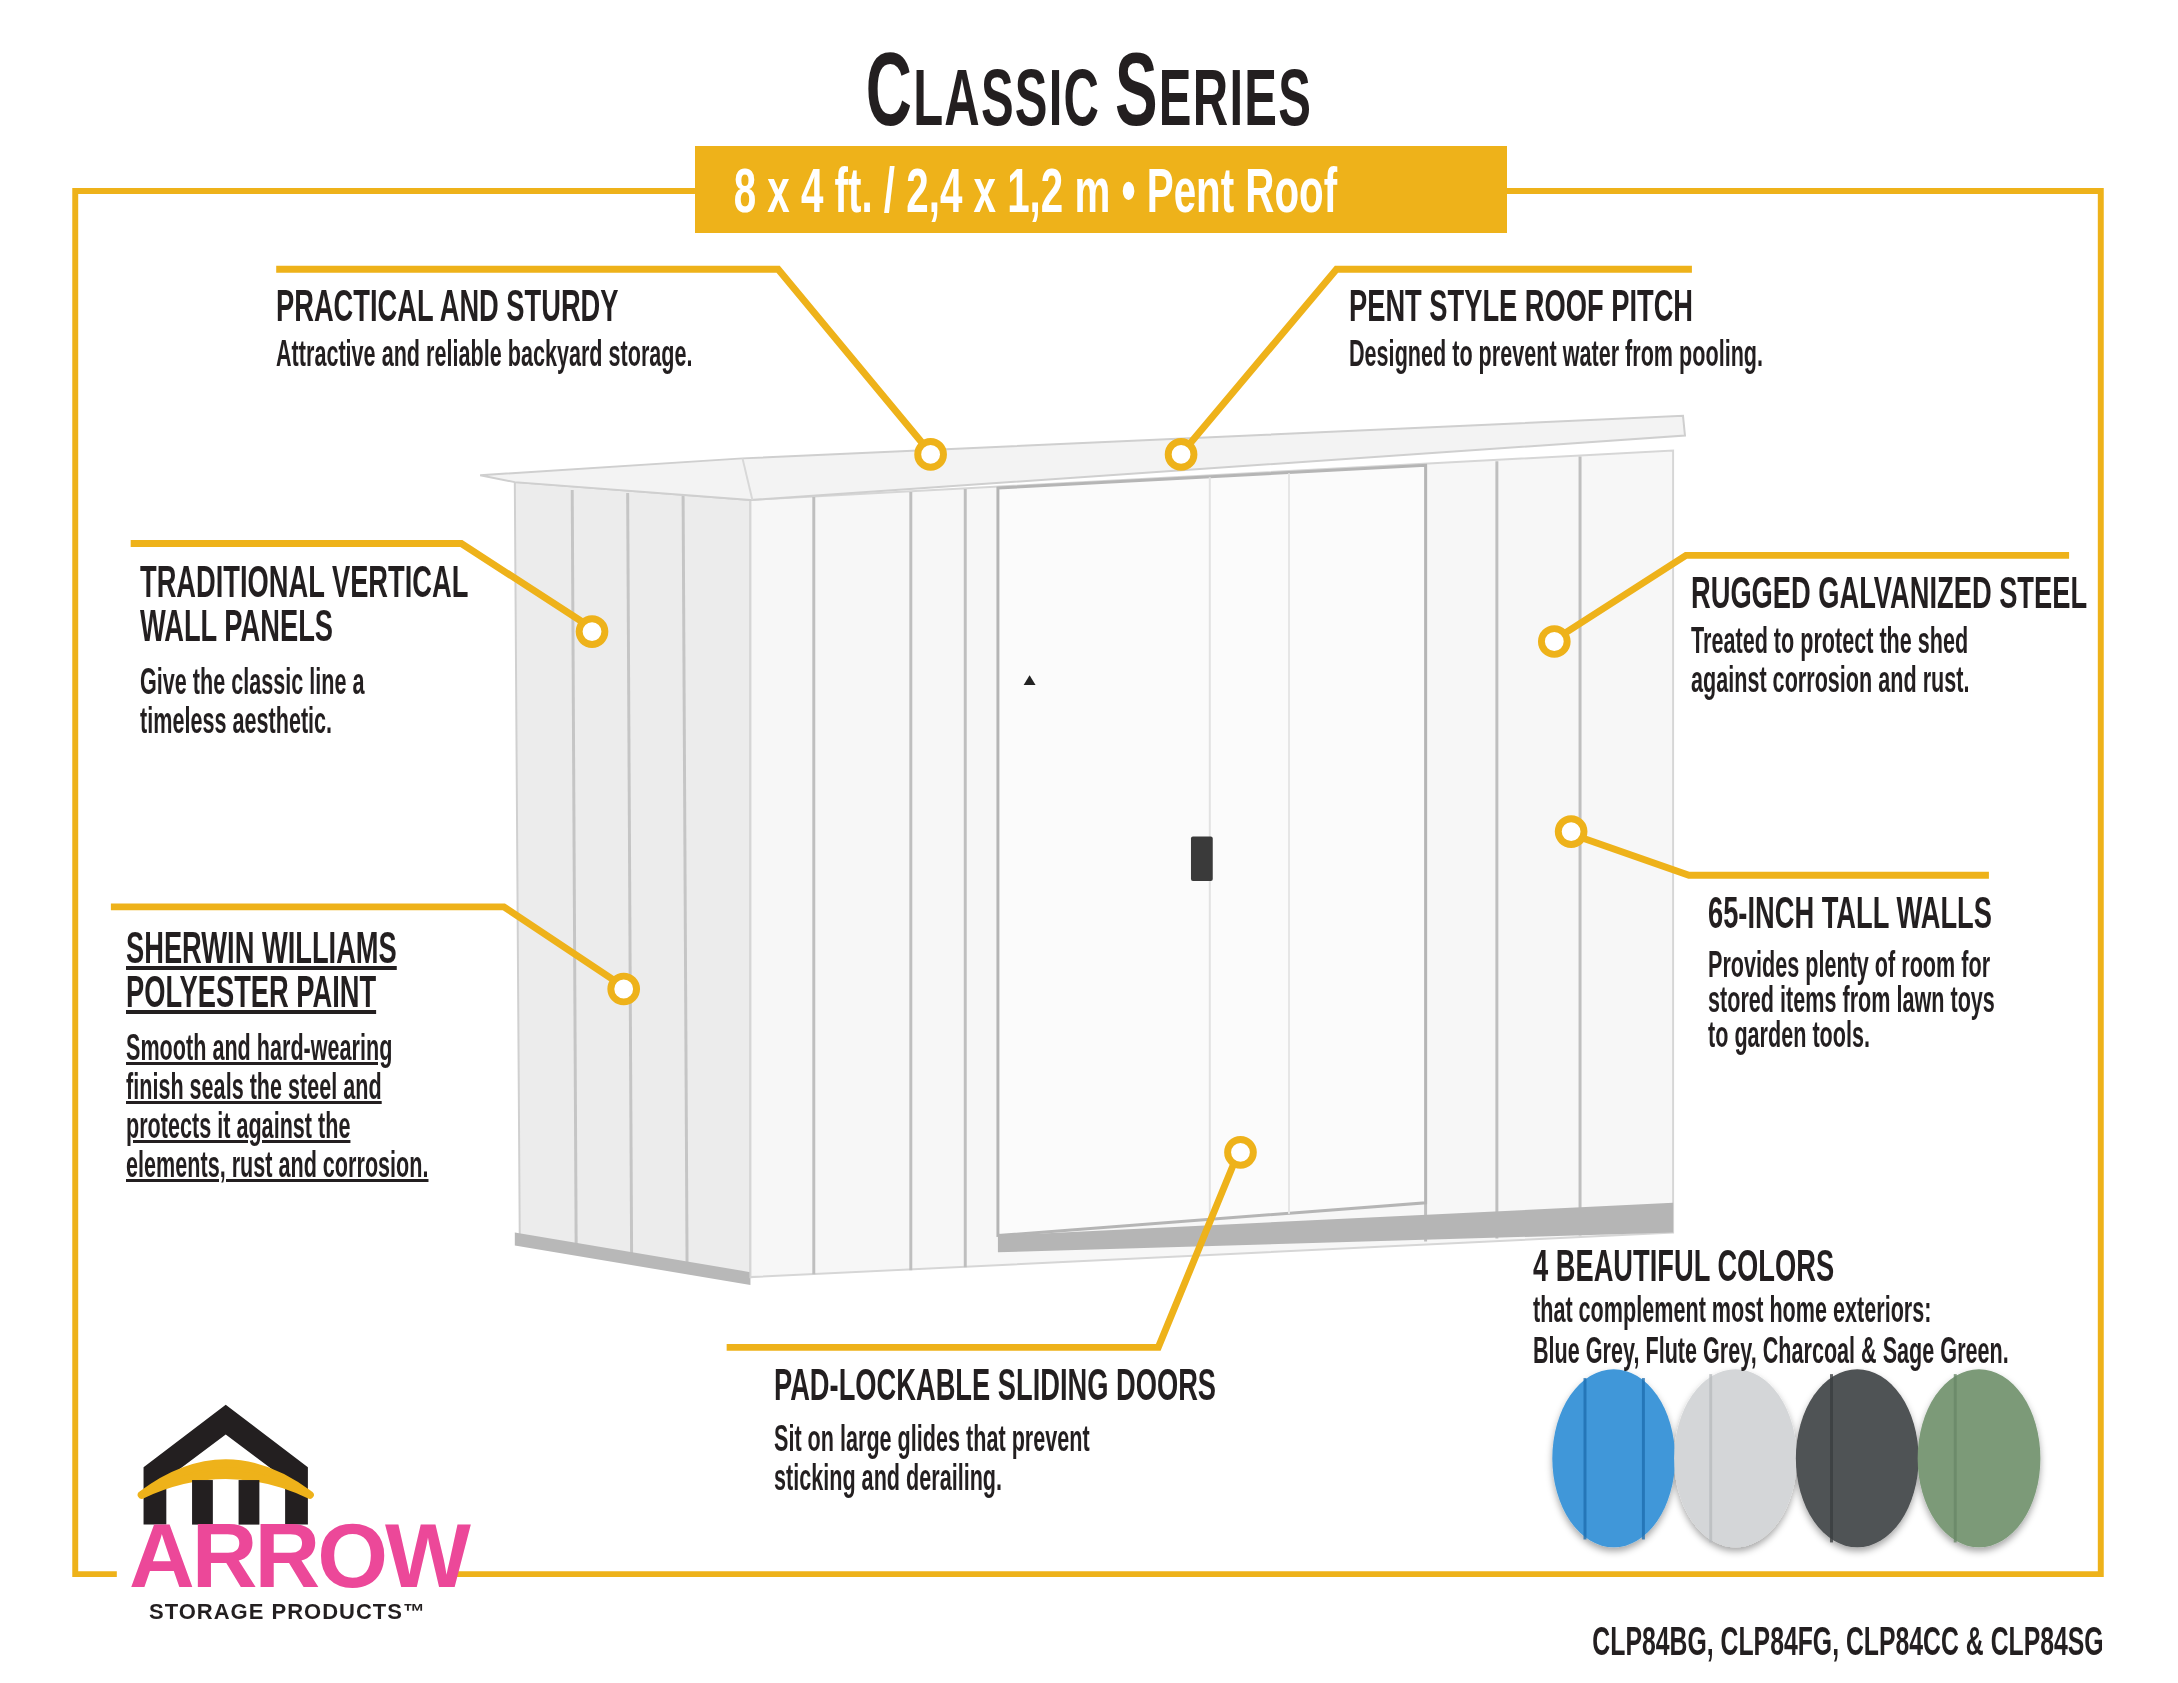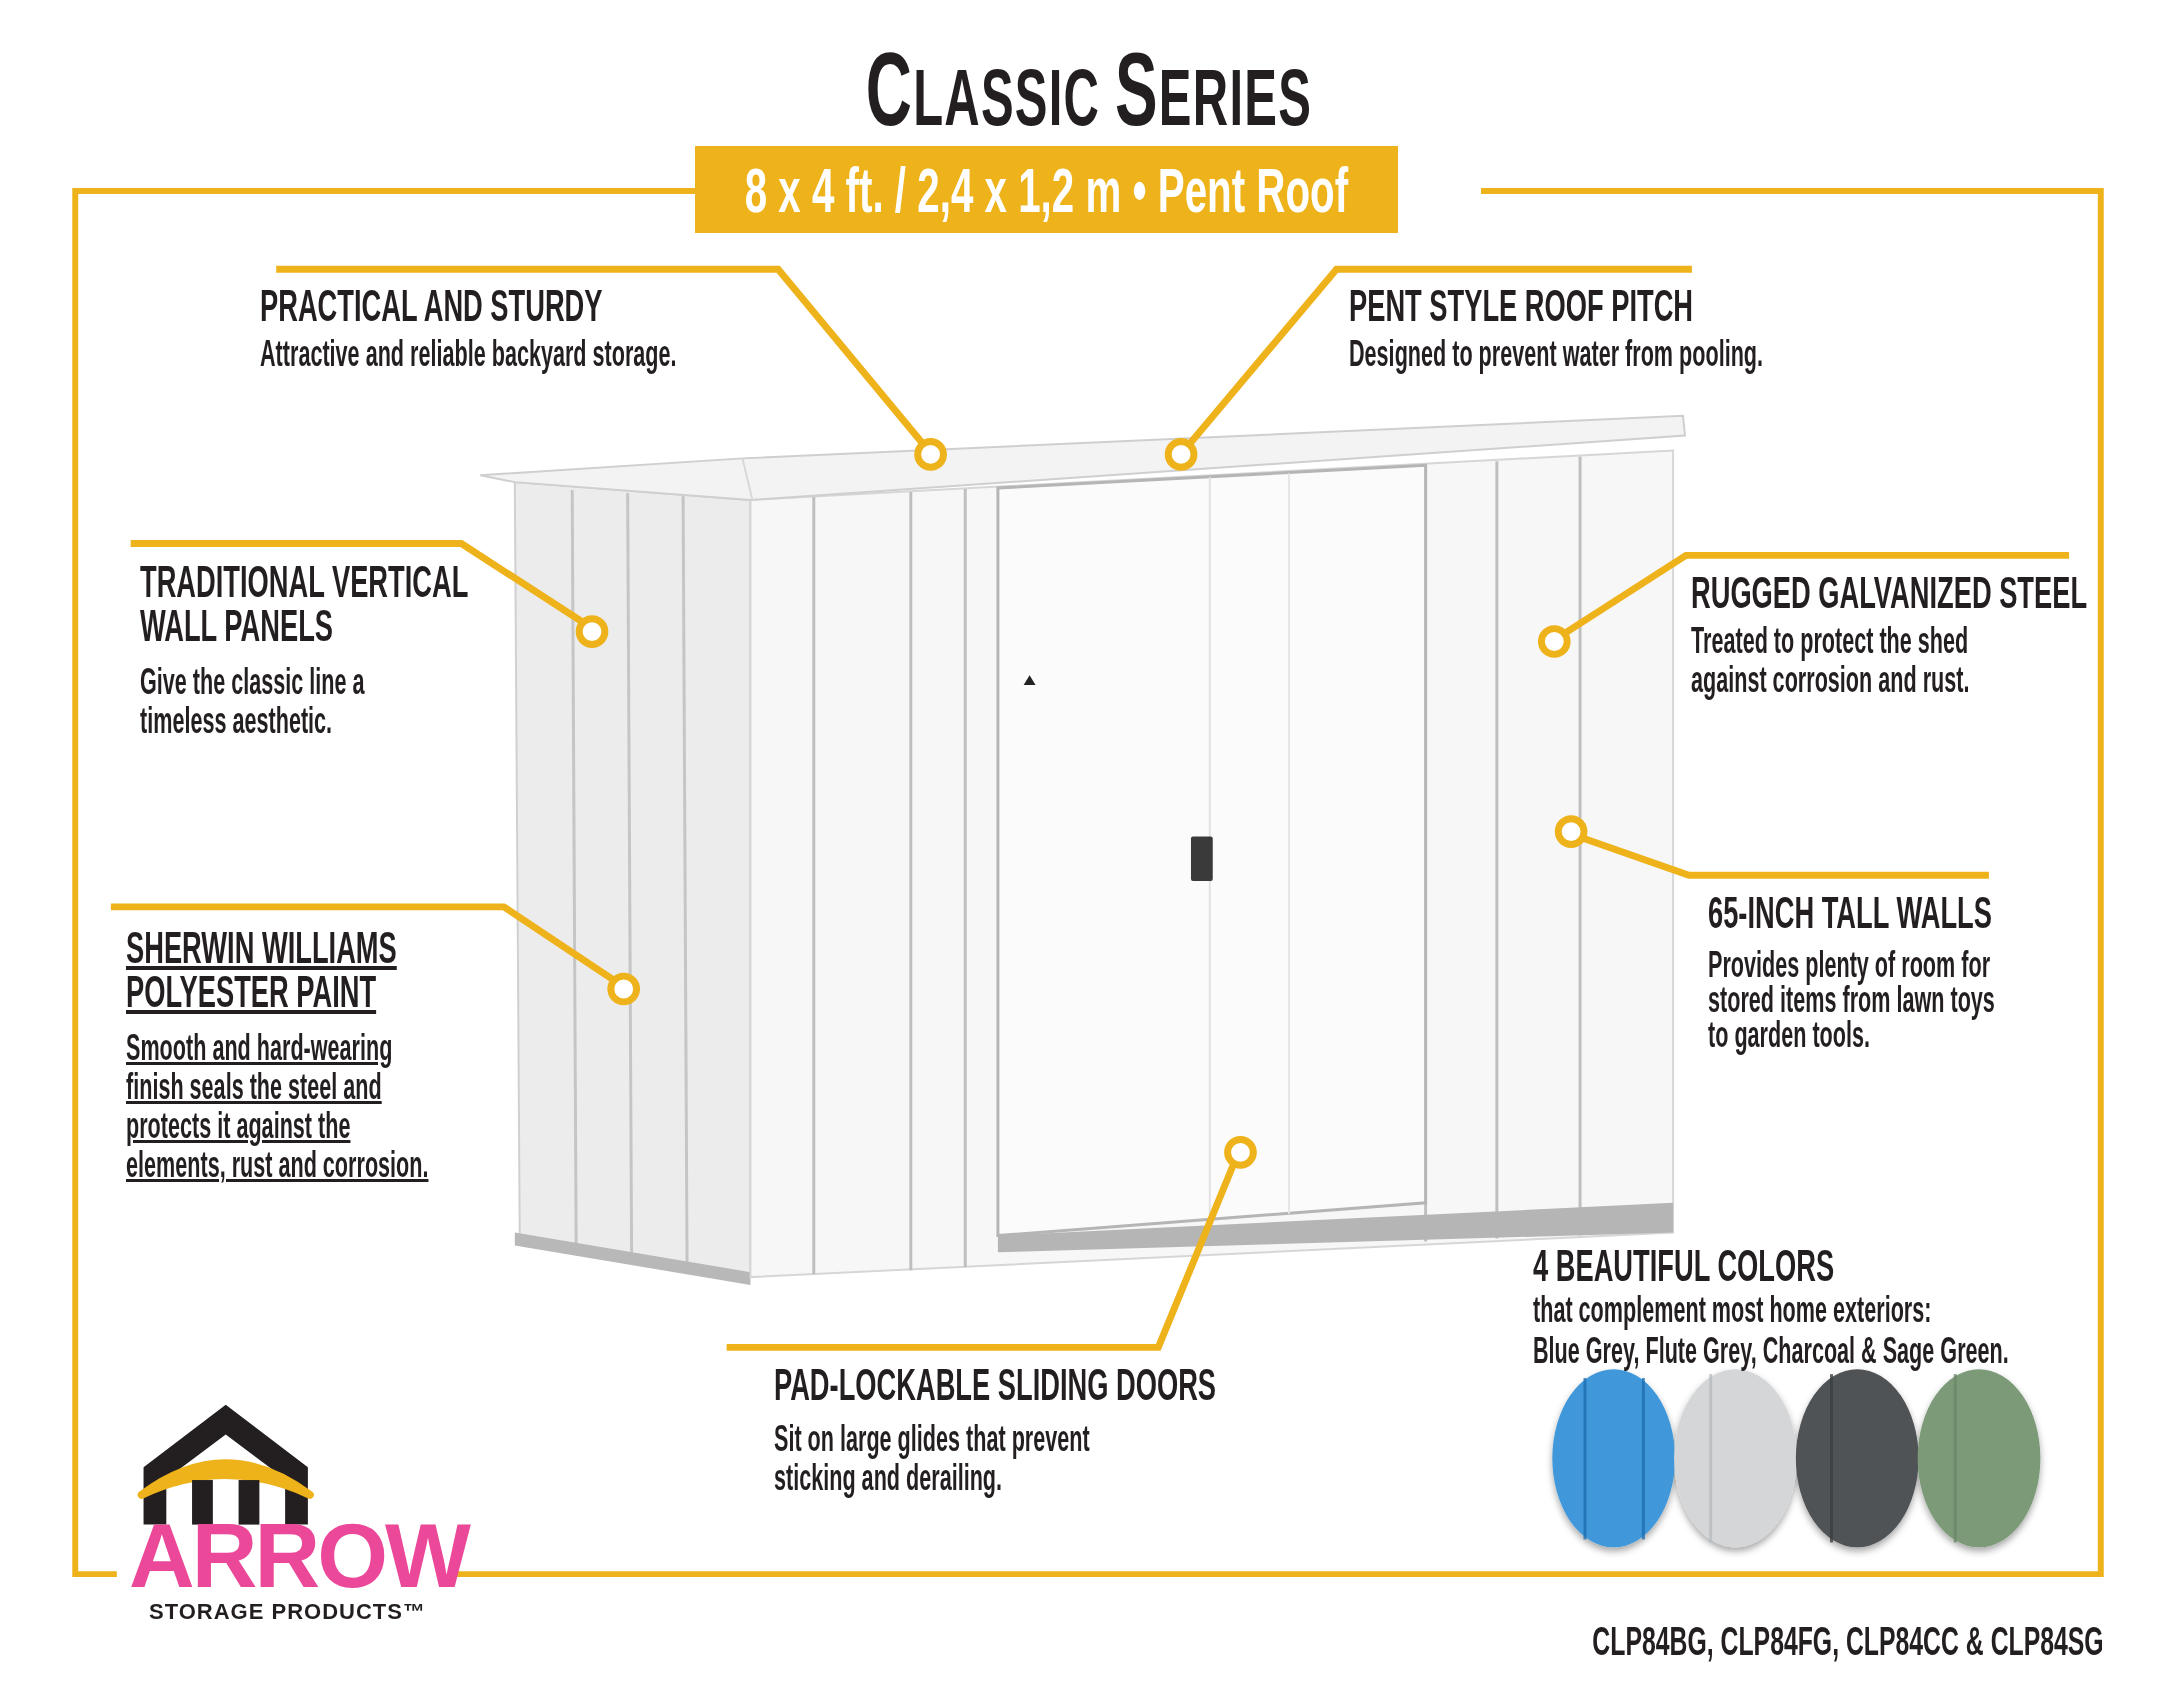--- a/index.html
+++ b/index.html
@@ -3,22 +3,22 @@
 <meta charset="utf-8">
 <style>
   html, body { margin:0; padding:0; background:#ffffff; }
   body { width:2178px; height:1683px; position:relative; overflow:hidden;
          font-family:"Liberation Sans", sans-serif; color:#231f20; }
   .abs { position:absolute; }
   #title { left:0; width:2178px; top:38px; text-align:center; font-weight:bold; font-size:103px;
            letter-spacing:2px; line-height:1; }
   #title .inner { display:inline-block; transform:scaleX(0.62); transform-origin:center top; }
   #title .small { font-size:79px; }
-  #badge { left:695px; top:146px; width:703px; height:87px; background:#eeb21a;
-           display:flex; align-items:center; justify-content:center; }
+  #badge { left:695px; top:146px; width:812px; height:87px; background:#eeb21a;
+           display:flex; align-items:center; justify-content:flex-end; }
   #badge span { color:#ffffff; font-weight:bold; font-size:63px; display:inline-block;
                 transform:scaleX(0.64); white-space:nowrap; }
   svg#frame { left:0; top:0; }
   .callout { position:absolute; }
   .callout .h { font-weight:bold; font-size:44px; line-height:44px; white-space:nowrap;
                 transform:scaleX(0.62); transform-origin:left top; display:block; }
   .callout .b { font-weight:bold; font-size:36px; line-height:39px; white-space:nowrap;
                 transform:scaleX(0.60); transform-origin:left top; display:block; margin-top:6px; color:#231f20; }
   #codes { right:74px; top:1619px; font-weight:bold; font-size:40px; white-space:nowrap;
            transform:scaleX(0.62); transform-origin:right top; }
@@ -123,21 +123,21 @@
     <path d="M 143 1510 Q 228 1446 313 1510 Q 228 1470 143 1510 Z" fill="#eeb21a" stroke="#eeb21a" stroke-width="8" stroke-linejoin="round"></path>
     <rect x="194" y="1495" width="21" height="45" fill="#231f20"></rect>
     <rect x="241" y="1495" width="21" height="45" fill="#231f20"></rect>
   </g>
 </svg>
 
 <div id="badge" class="abs">
   <span>8 x 4 ft. / 2,4 x 1,2 m  •  Pent Roof</span>
 </div>
 
-<div class="callout" style="left:260px; top:284px;">
+<div class="callout" style="left:276px; top:284px;">
   <span class="h">PRACTICAL AND STURDY</span>
   <span class="b">Attractive and reliable backyard storage.</span>
 </div>
 
 <div class="callout" style="left:1349px; top:284px;">
   <span class="h">PENT STYLE ROOF PITCH</span>
   <span class="b">Designed to prevent water from pooling.</span>
 </div>
 
 <div class="callout" style="left:140px; top:560px;">

